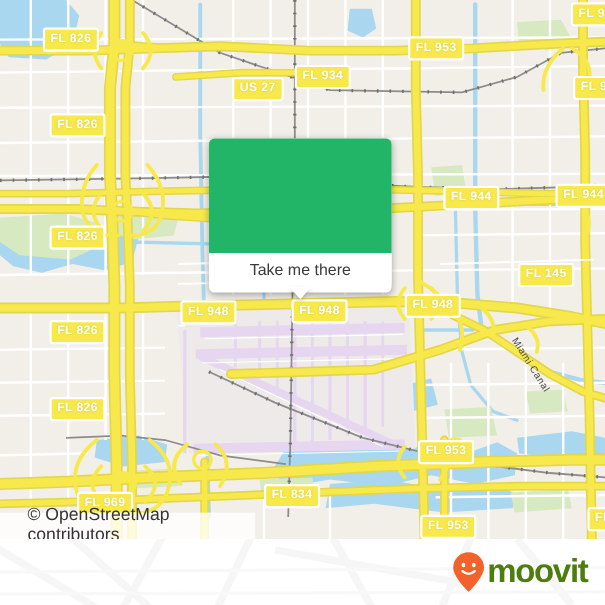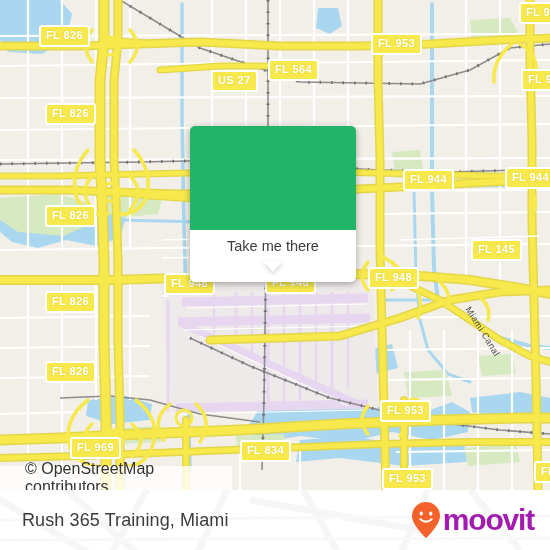--- a/index.html
+++ b/index.html
@@ -37,21 +37,21 @@
     font-size:9px;
     letter-spacing:.6px;
     white-space:nowrap;
     transform-origin:left top;
   }
 
   
   #callout{
     position:absolute;
     left:190px;top:126px;
-    width:166px;height:156px;
+    width:166px;height:140px;
     border-radius:5px;
     background:#ffffff;
     box-shadow:0 2px 7px rgba(0,0,0,.32);
     overflow:visible;
   }
   #callout-thumb{
     position:absolute;left:0;top:0;
     width:166px;height:104px;
     border-radius:5px 5px 0 0;
     background:#22b467;
@@ -103,21 +103,21 @@
     position:absolute;left:22px;top:0;height:60px;
     display:flex;align-items:center;
     color:#3c3c3c;font-size:18px;
     letter-spacing:.1px;
   }
   #brand{
     position:absolute;right:16px;top:0;height:60px;
     display:flex;align-items:center;gap:2px;
   }
   #brand-word{
-    color:#a21caf;
+    color:#4d7c0f;
     font-size:30px;
     font-weight:bold;
     letter-spacing:-1.2px;
     line-height:30px;
   }
 </style>
 </head>
 <body>
 
 <div id="app">
@@ -354,31 +354,31 @@
 
     </svg>
 
     <div>
       <div class="shield" style="left:39px;top:25px;">FL 826</div>
       <div class="shield" style="left:45px;top:103px;">FL 826</div>
       <div class="shield" style="left:45px;top:205px;">FL 826</div>
       <div class="shield" style="left:45px;top:291px;">FL 826</div>
       <div class="shield" style="left:45px;top:361px;">FL 826</div>
       <div class="shield" style="left:164px;top:70px;margin-left:47px;">US 27</div>
-      <div class="shield" style="left:268px;top:59px;">FL 564</div>
+      <div class="shield" style="left:268px;top:59px;">FL 934</div>
       <div class="shield" style="left:371px;top:33px;">FL 953</div>
       <div class="shield" style="left:519px;top:2px;">FL 9</div>
       <div class="shield" style="left:521px;top:69px;">FL 9</div>
       <div class="shield" style="left:403px;top:169px;">FL 944</div>
       <div class="shield" style="left:505px;top:167px;">FL 944</div>
       <div class="shield" style="left:471px;top:239px;">FL 145</div>
       <div class="shield" style="left:164px;top:273px;">FL 948</div>
       <div class="shield" style="left:265px;top:272px;">FL 948</div>
       <div class="shield" style="left:368px;top:267px;">FL 948</div>
-      <div class="shield" style="left:70px;top:437px;">FL 969</div>
+      <div class="shield" style="left:70px;top:447px;">FL 969</div>
       <div class="shield" style="left:240px;top:440px;">FL 834</div>
       <div class="shield" style="left:380px;top:400px;">FL 953</div>
       <div class="shield" style="left:382px;top:468px;">FL 953</div>
       <div class="shield" style="left:534px;top:461px;">FL</div>
     </div>
 
     <div class="canal-label" style="left:472px;top:305px;transform:rotate(58deg);">Miami Canal</div>
 
     <div id="callout">
       <div id="callout-thumb"></div>
@@ -401,21 +401,20 @@
         <path d="M300 -6 L340 66"></path>
         <path d="M430 -6 L400 66"></path>
         <path d="M470 0 L520 60"></path>
       </g>
       <g stroke="#f4f4f4" fill="none" stroke-width="3">
         <path d="M0 30 L550 26"></path>
         <path d="M0 50 L550 48"></path>
       </g>
     </svg>
 
-    <div id="place-name">Rush 365 Training, Miami</div>
 
     <div id="brand">
       <svg width="30" height="38" viewBox="0 0 30 38">
         <path d="M15 1 C7.3 1 1 7.2 1 14.9 C1 24 15 37 15 37 C15 37 29 24 29 14.9 C29 7.2 22.7 1 15 1 Z" fill="#f2622a"></path>
         <ellipse cx="10.3" cy="12.6" rx="1.7" ry="2.1" fill="#ffffff"></ellipse>
         <ellipse cx="19.7" cy="12.6" rx="1.7" ry="2.1" fill="#ffffff"></ellipse>
         <path d="M9.4 18.2 Q15 23.2 20.6 18.2" stroke="#ffffff" stroke-width="2.1" fill="none" stroke-linecap="round"></path>
       </svg>
       <span id="brand-word">moovit</span>
     </div>

